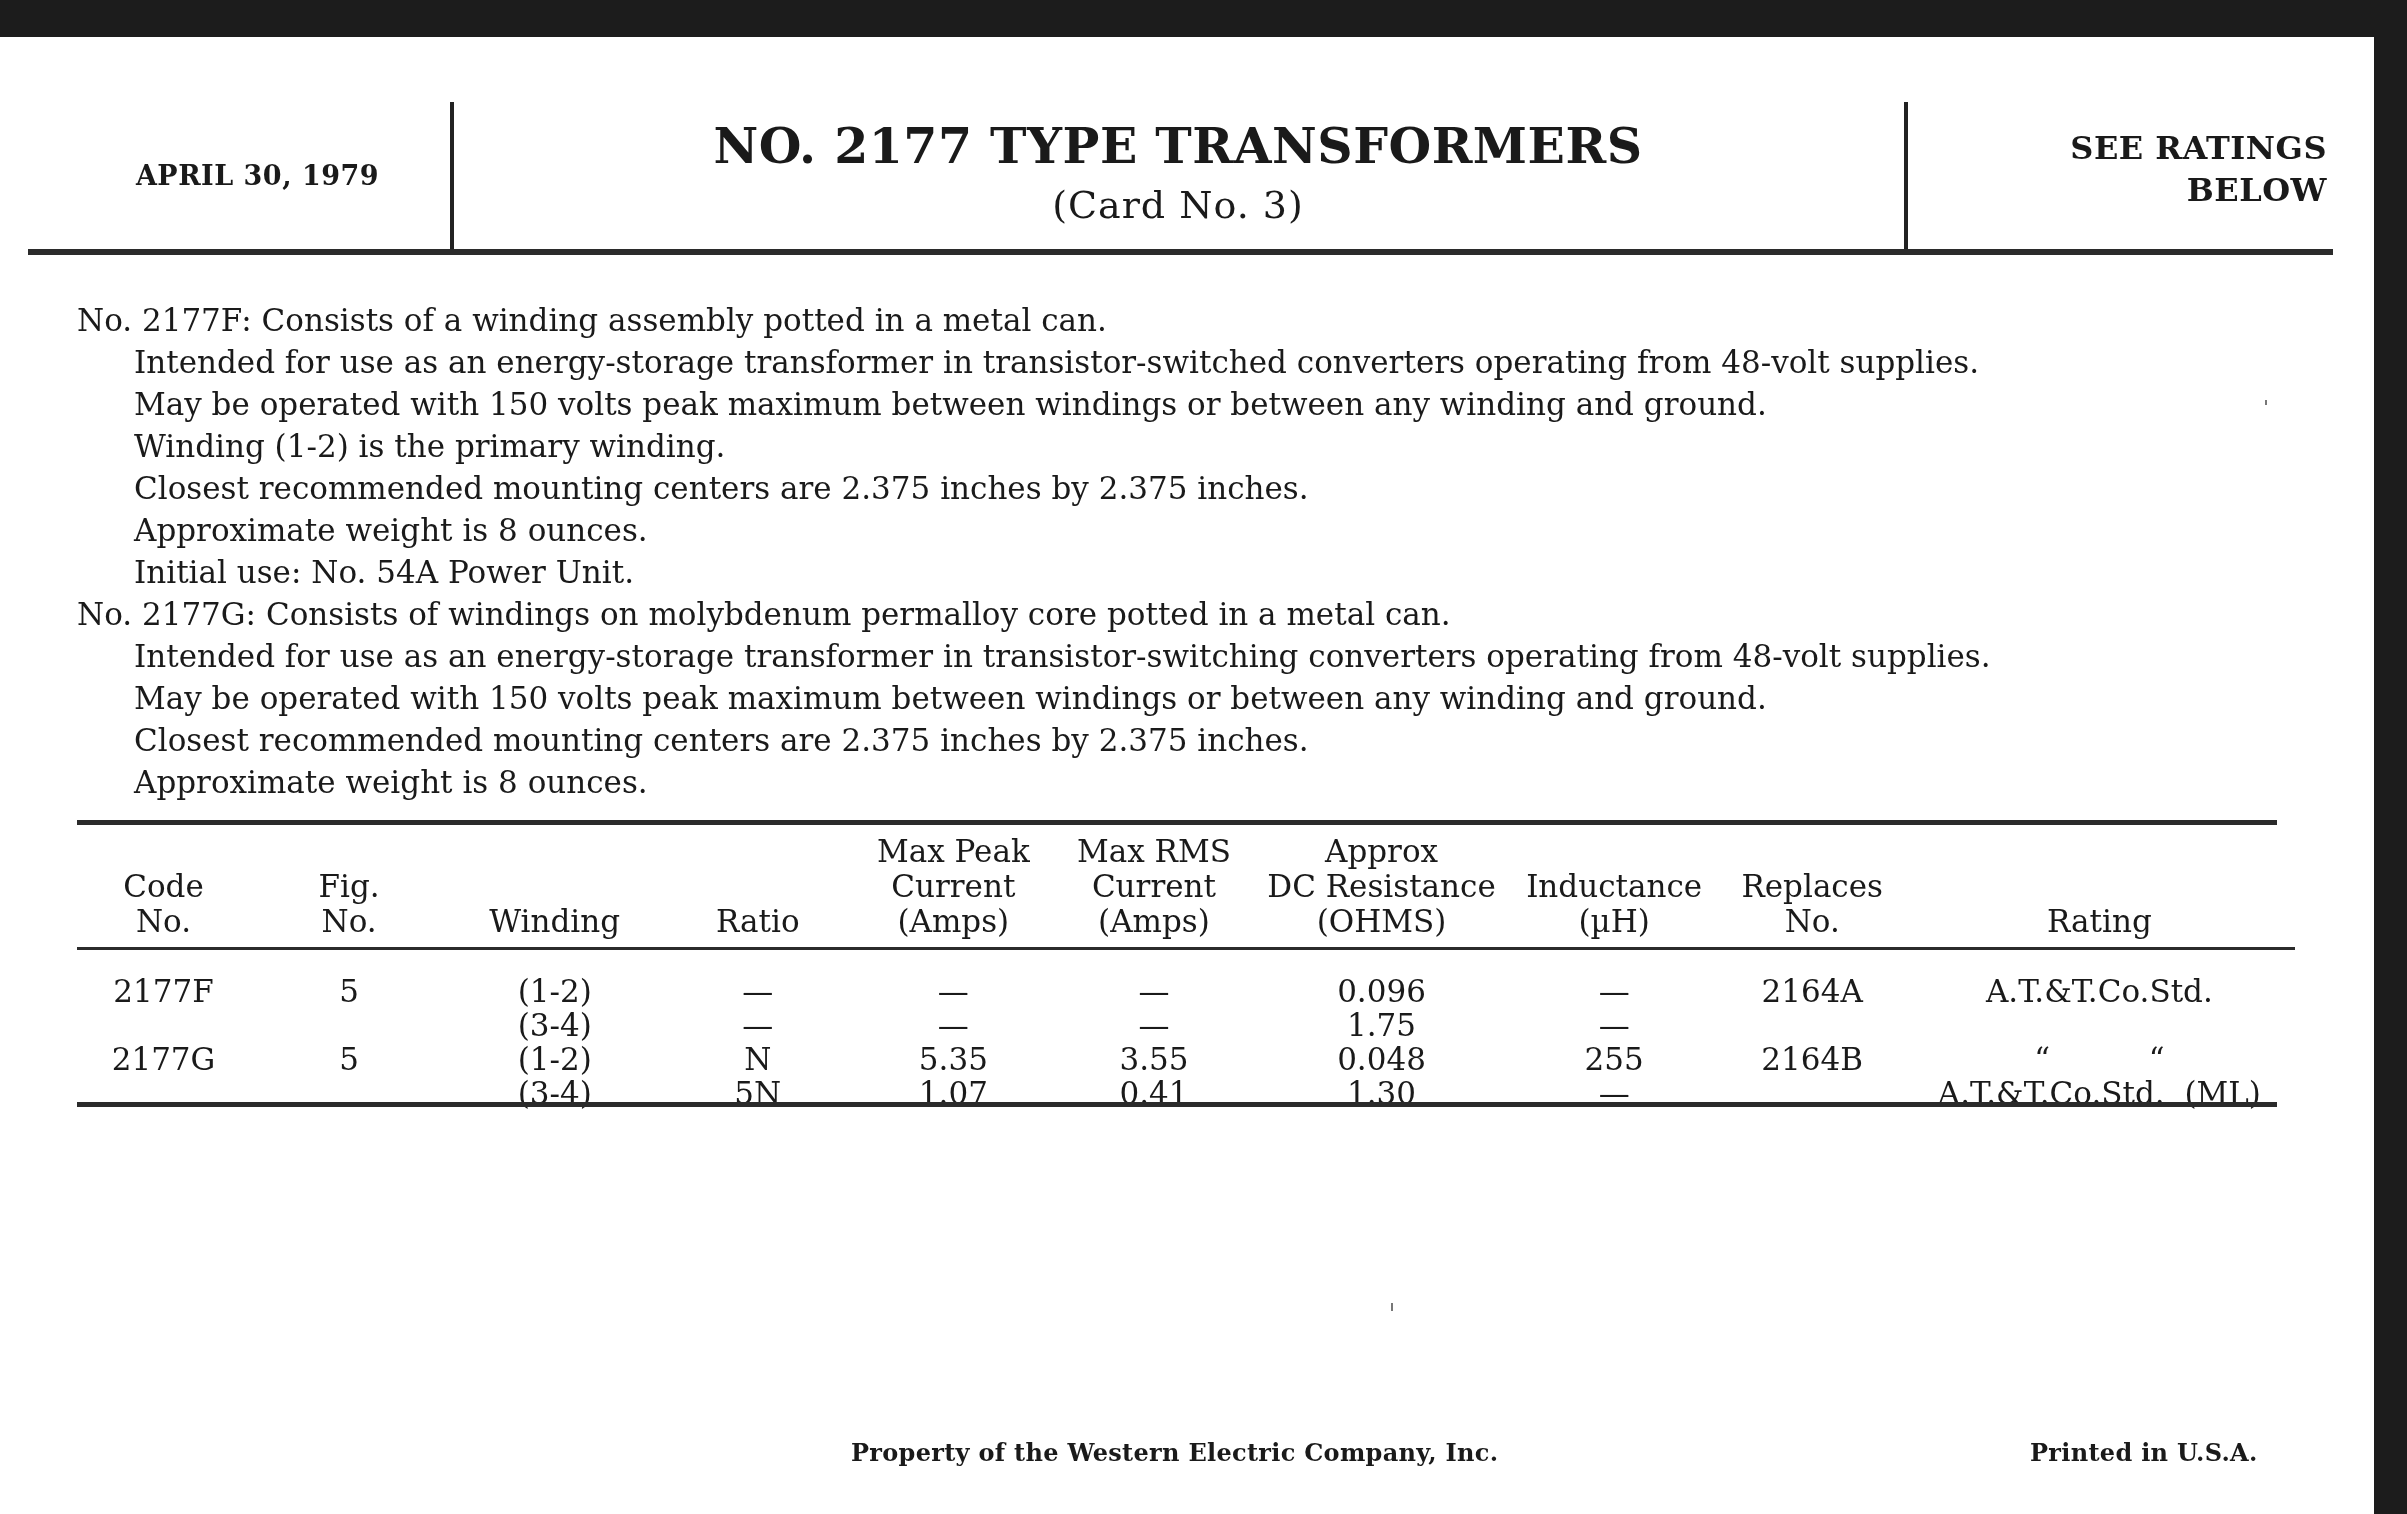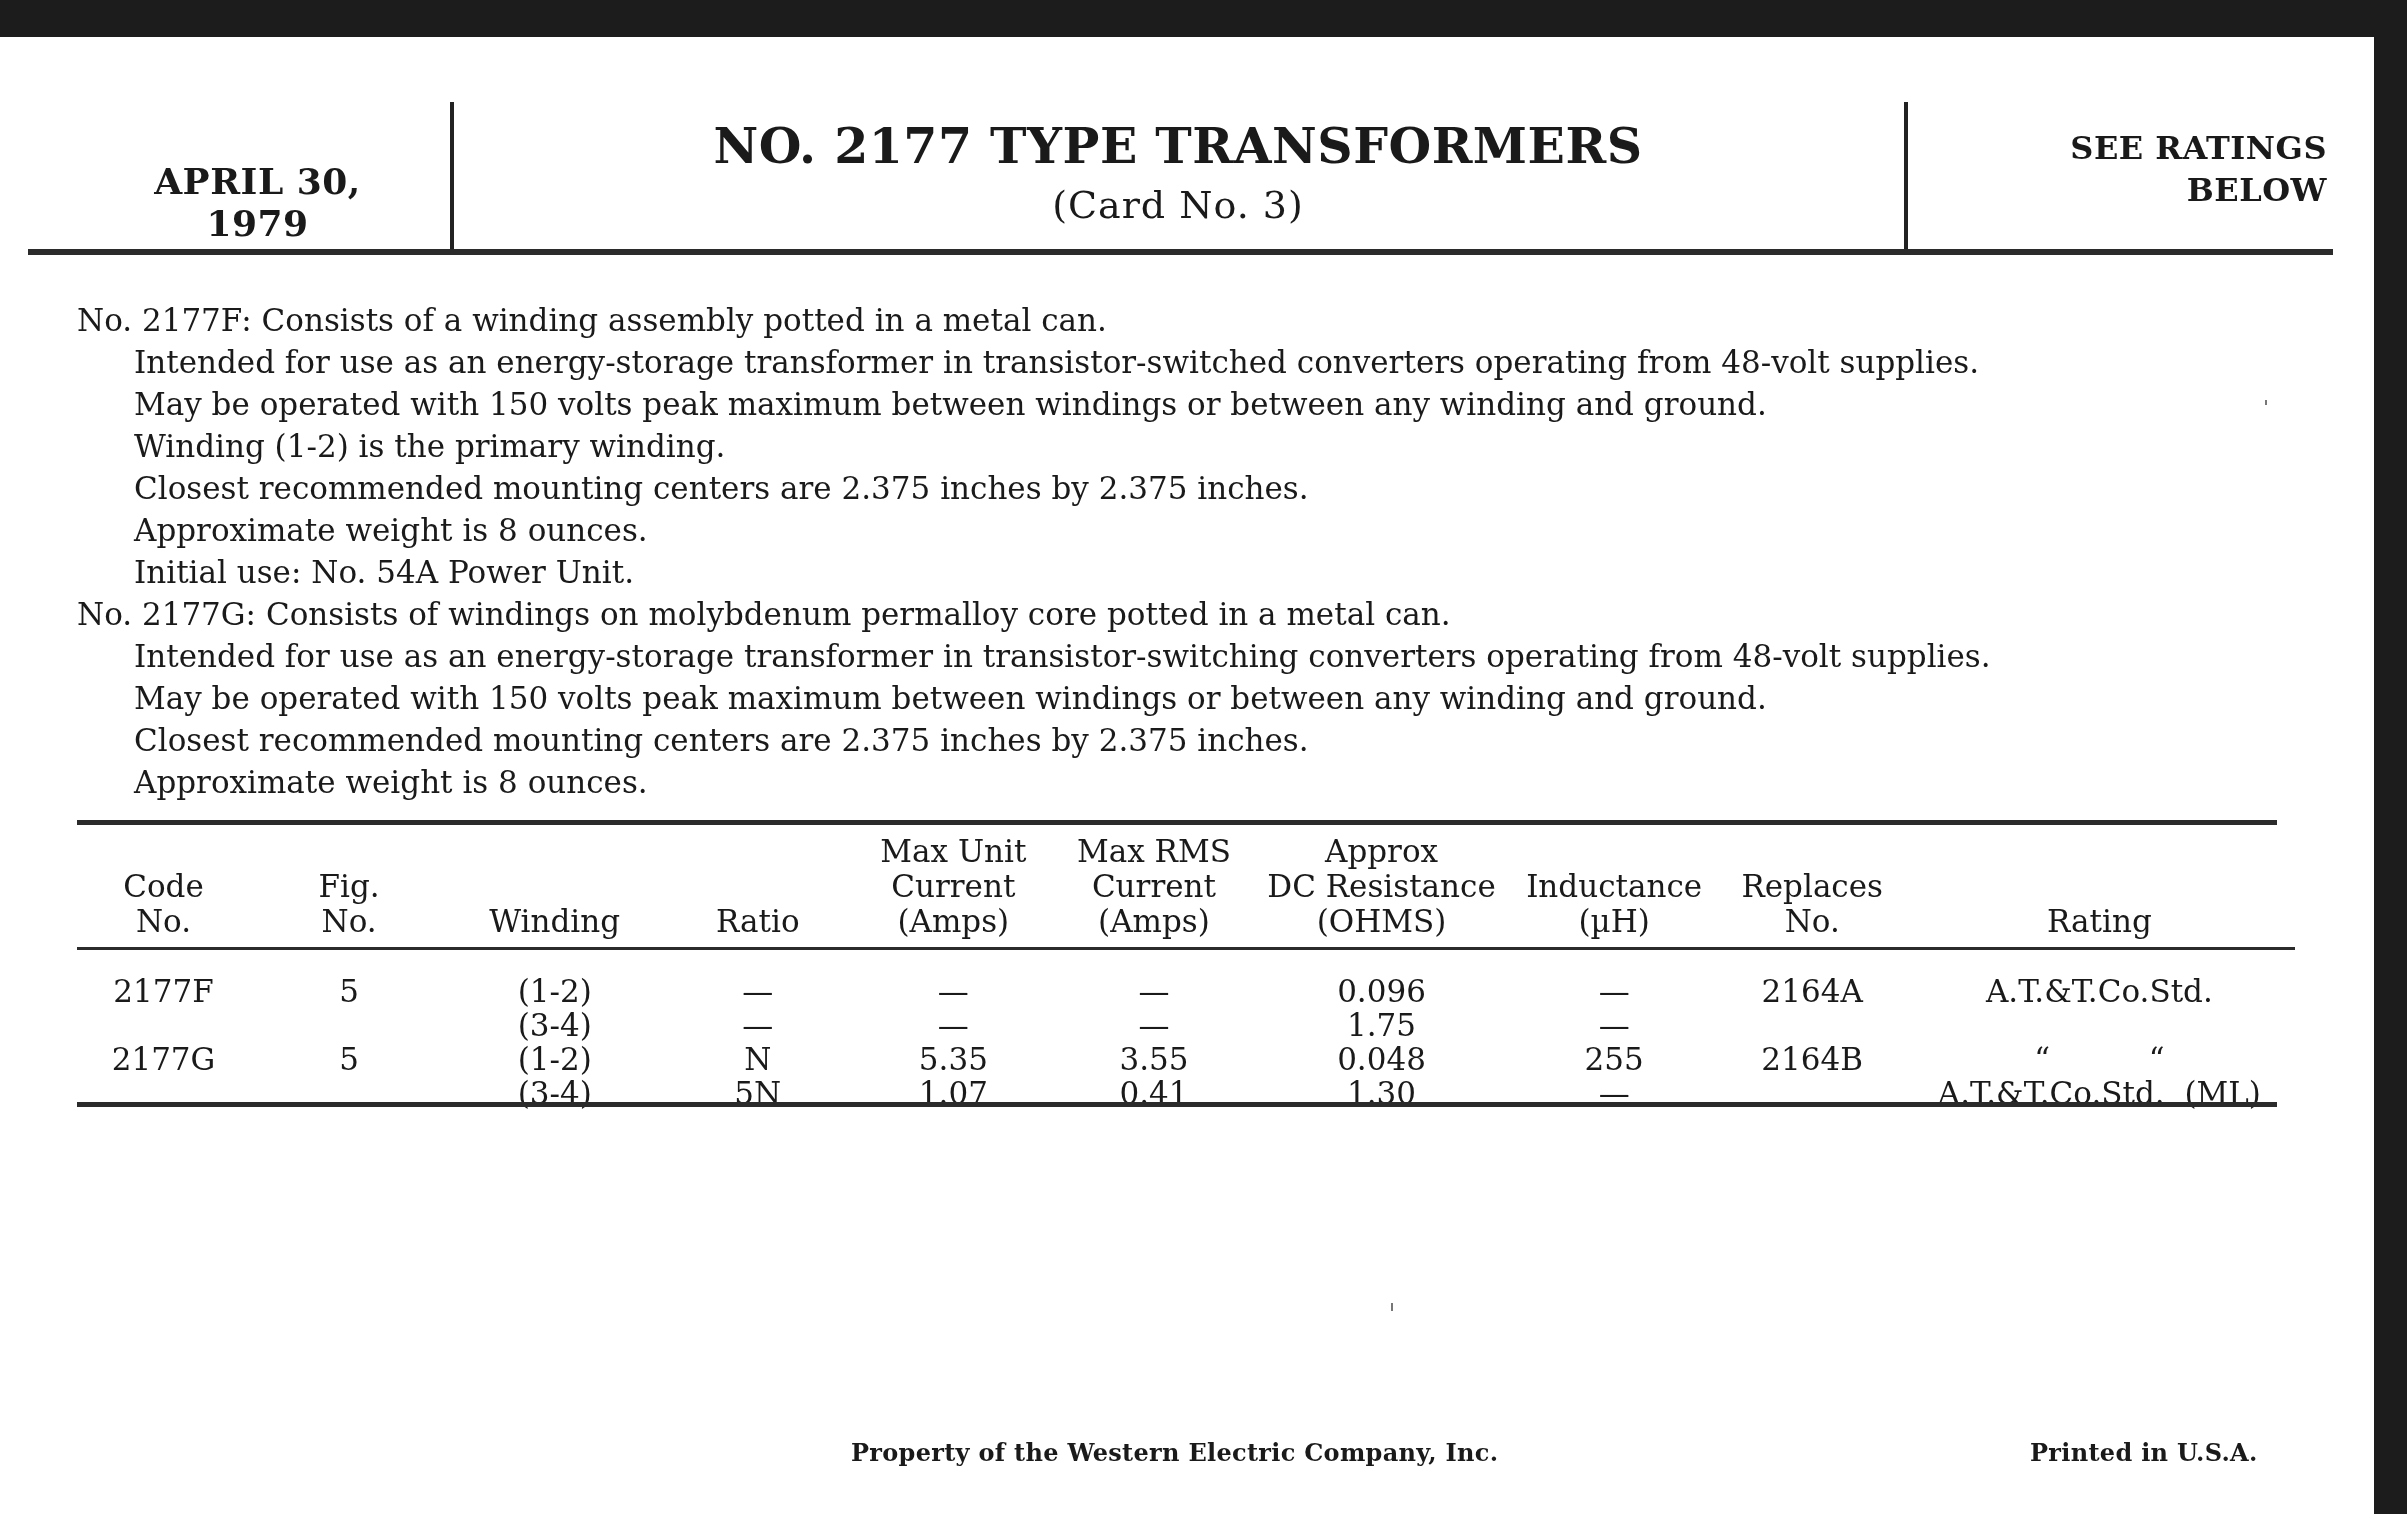--- a/index.html
+++ b/index.html
@@ -5,21 +5,21 @@
   html, body { margin:0; padding:0; }
   body {
     width:2408px; height:1515px; position:relative; overflow:hidden;
     background:#ffffff;
     font-family:"DejaVu Serif", "Liberation Serif", serif;
     color:#1a1a1a;
   }
   .top-band { position:absolute; left:0; top:0; width:2408px; height:37px; background:#1c1c1c; }
   .right-band { position:absolute; left:2374px; top:0; width:34px; height:1515px; background:#1c1c1c; }
   .abs { position:absolute; }
-  .hdr-date { left:99px; top:160px; width:317px; text-align:center; font-weight:bold; font-size:36px; letter-spacing:0.5px; }
+  .hdr-date { left:99px; top:160px; width:317px; text-align:center; font-weight:bold; font-size:27px; letter-spacing:0.5px; }
   .vline { position:absolute; width:4px; background:#222; }
   .hdr-title { left:465px; top:117px; width:1426px; text-align:center; font-weight:bold; font-size:49px; letter-spacing:0.5px; }
   .hdr-card { left:465px; top:183px; width:1426px; text-align:center; font-size:38px; letter-spacing:1px; }
   .hdr-right { left:1921px; top:127px; width:406px; text-align:right; font-weight:bold; font-size:32px; line-height:42px; letter-spacing:0.5px; }
   .hrule { position:absolute; background:#2b2b2b; }
   .para { position:absolute; left:77px; top:299px; width:2277px; font-size:31px; line-height:42px; }
   .para .line { white-space:nowrap; }
   .para .indent { padding-left:57px; }
   table.ratings {
     position:absolute; left:77px; top:828px; width:2218px;
@@ -90,21 +90,21 @@
           <div>Fig.</div>
           <div>No.</div>
         </th>
       <th>
           <div>Winding</div>
         </th>
       <th>
           <div>Ratio</div>
         </th>
       <th>
-          <div>Max Unit</div>
+          <div>Max Peak</div>
           <div>Current</div>
           <div>(Amps)</div>
         </th>
       <th>
           <div>Max RMS</div>
           <div>Current</div>
           <div>(Amps)</div>
         </th>
       <th>
           <div>Approx</div>

